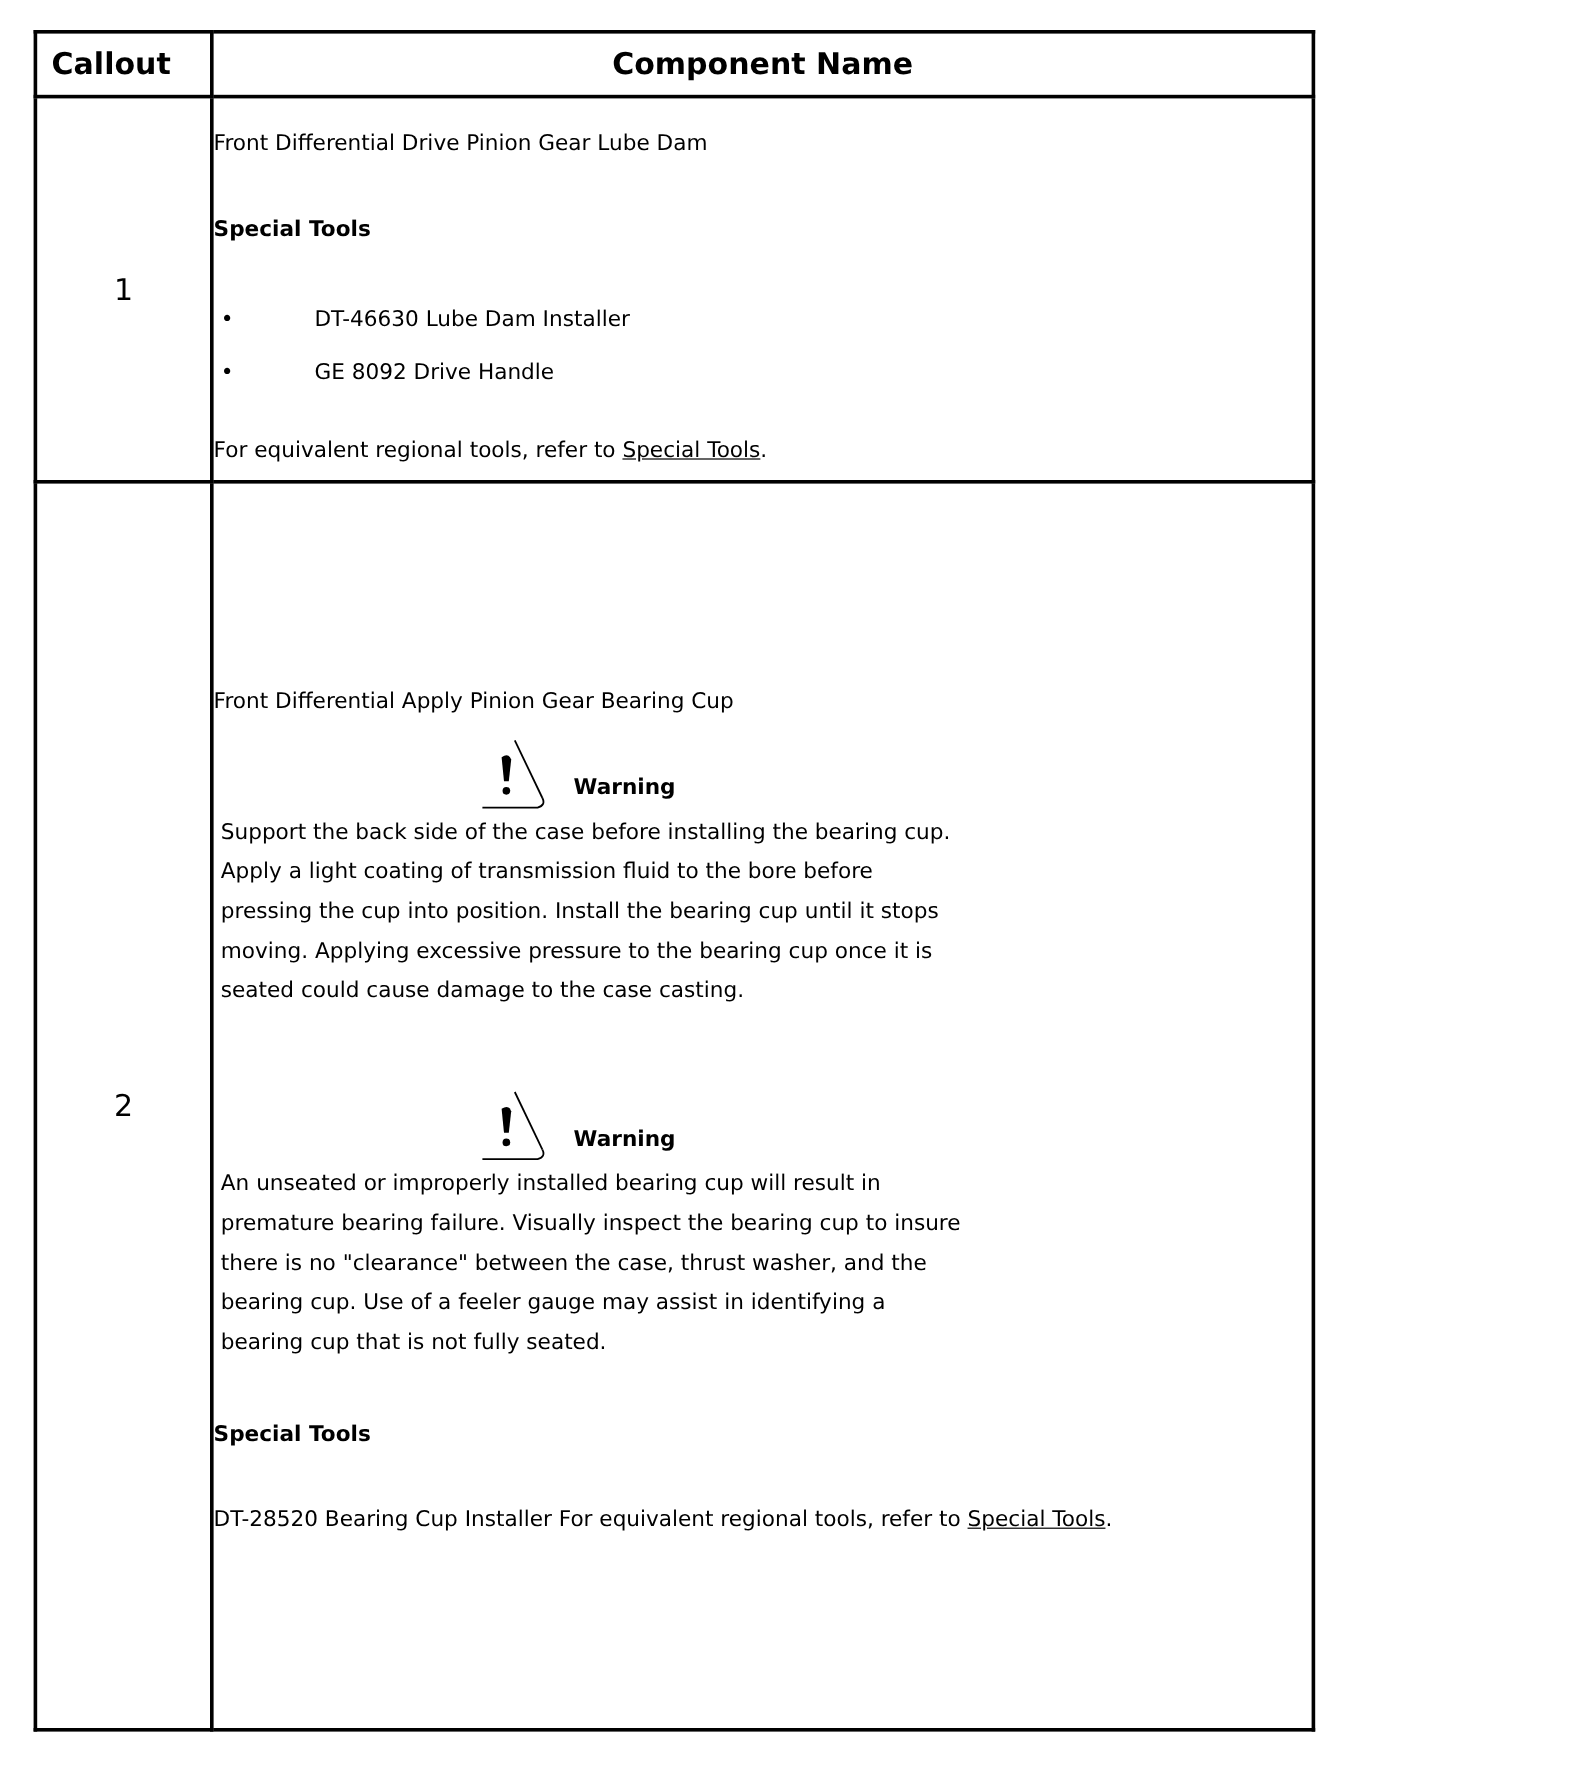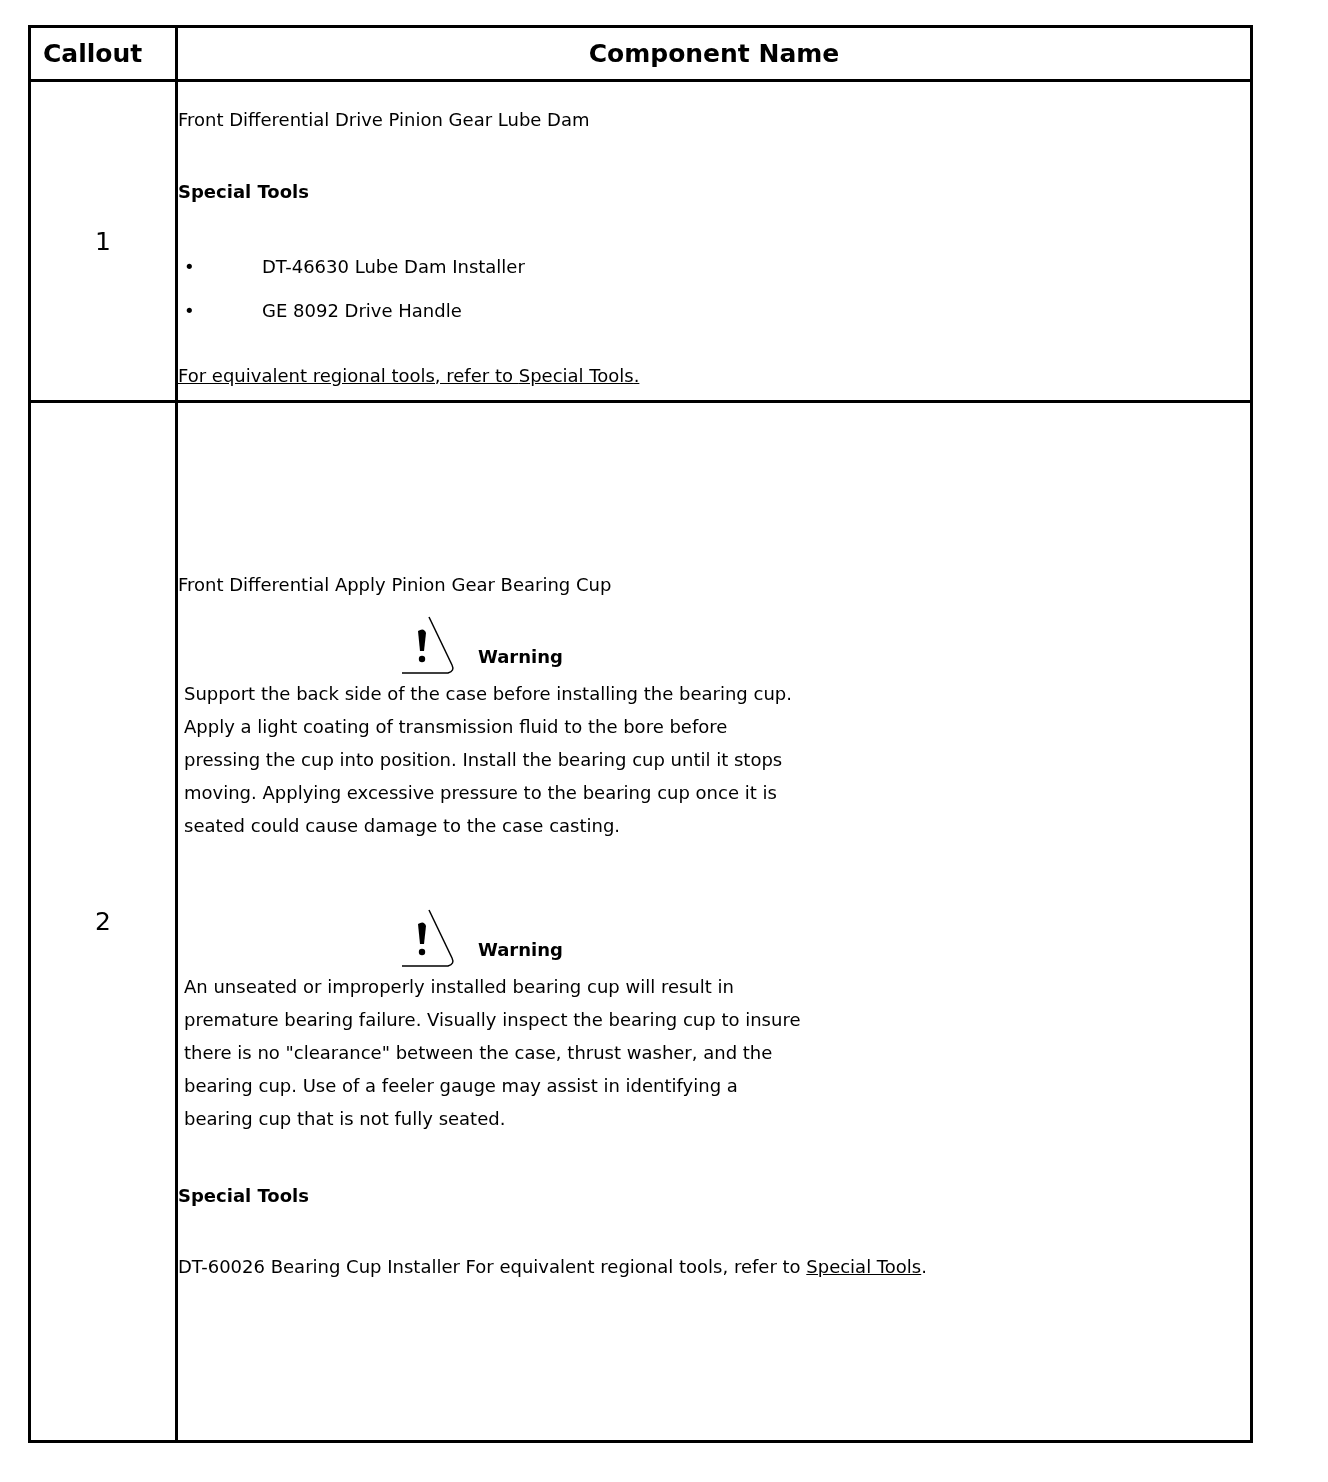--- a/index.html
+++ b/index.html
@@ -1,33 +1,33 @@
 <!DOCTYPE html>
 <html><head>
 <meta charset="utf-8">
 <style>
   html, body { margin: 0; padding: 0; background: #ffffff; }
   body { width: 1328px; height: 1482px; position: relative; font-family: "DejaVu Sans", "Liberation Sans", sans-serif; color: #000; }
-  .tbl { position: absolute; left: 28px; top: 25px; width: 1225px; border-collapse: collapse; table-layout: fixed; }
+  .tbl { position: absolute; left: 28px; top: 25px; width: 1068px; border-collapse: collapse; table-layout: fixed; }
   .tbl td, .tbl th { border: 3px solid #000; padding: 0; vertical-align: middle; }
   .tbl col.c1 { width: 147px; }
   .tbl th { height: 51px; font-weight: bold; font-size: 25px; }
   .tbl th.h1 { text-align: left; padding-left: 12px; }
   .tbl th.h2 { }
   .callout { text-align: center; font-size: 25px; }
   .cell { padding: 0 10px 0 9px; font-size: 18px; line-height: 33px; }
   .row1 { height: 321px; }
   .row2 { height: 1040px; }
   .comp-name { margin-top: 12px; }
   .st-head { font-weight: bold; margin-top: 39px; }
   .bullets { list-style: none; margin: 42px 0 0 0; padding: 0; }
   .bullets li { display: flex; margin-bottom: 11px; }
   .bullet-dot { width: 84px; padding-left: 6px; box-sizing: border-box; }
   .tool-num { }
-  .refer { margin-top: 32px; margin-bottom: 0; text-decoration: underline; }
+  .refer { margin-top: 32px; margin-bottom: 0; }
   .link { text-decoration: underline; cursor: pointer; }
   .warn-head { display: flex; align-items: flex-end; margin-left: 222px; margin-top: 14px; }
   .warn-icon { width: 58px; height: 62px; }
   .warn-label { font-weight: bold; margin-left: 20px; margin-bottom: 4px; }
   .warn-text { margin-left: 6px; width: 620px; }
   .warn2 { margin-top: 66px; }
   .st-head2 { font-weight: bold; margin-top: 44px; }
   .tools2 { margin-top: 37px; margin-bottom: 4px; line-height: 35px; }
 </style>
 </head>
@@ -84,17 +84,17 @@
           <line x1="29" y1="2" x2="52" y2="50" stroke="#000" stroke-width="1.5"></line>
           <path d="M52 50 Q55 56 48 58 L2 58" fill="none" stroke="#000" stroke-width="1.5"></path>
           <path d="M18 16 Q24 12 26 18 L24 36 L20 36 Z" fill="#000"></path>
           <circle cx="22" cy="44" r="3.2" fill="#000"></circle>
         </svg>
         <span class="warn-label">Warning</span>
       </div>
       <div class="warn-text">An unseated or improperly installed bearing cup will result in premature bearing failure. Visually inspect the bearing cup to insure there is no "clearance" between the case, thrust washer, and the bearing cup. Use of a feeler gauge may assist in identifying a bearing cup that is not fully seated.</div>
 
       <div class="st-head2">Special Tools</div>
-      <div class="tools2"><span class="tool-num">DT-60026</span><span> Bearing Cup Installer For equivalent regional tools, refer to </span><span class="link">Special Tools</span><span>.</span></div>
+      <div class="tools2"><span class="tool-num">DT-28520</span><span> Bearing Cup Installer For equivalent regional tools, refer to </span><span class="link">Special Tools</span><span>.</span></div>
     </td>
   </tr>
 </tbody>
   </table>
 
 </body></html>

